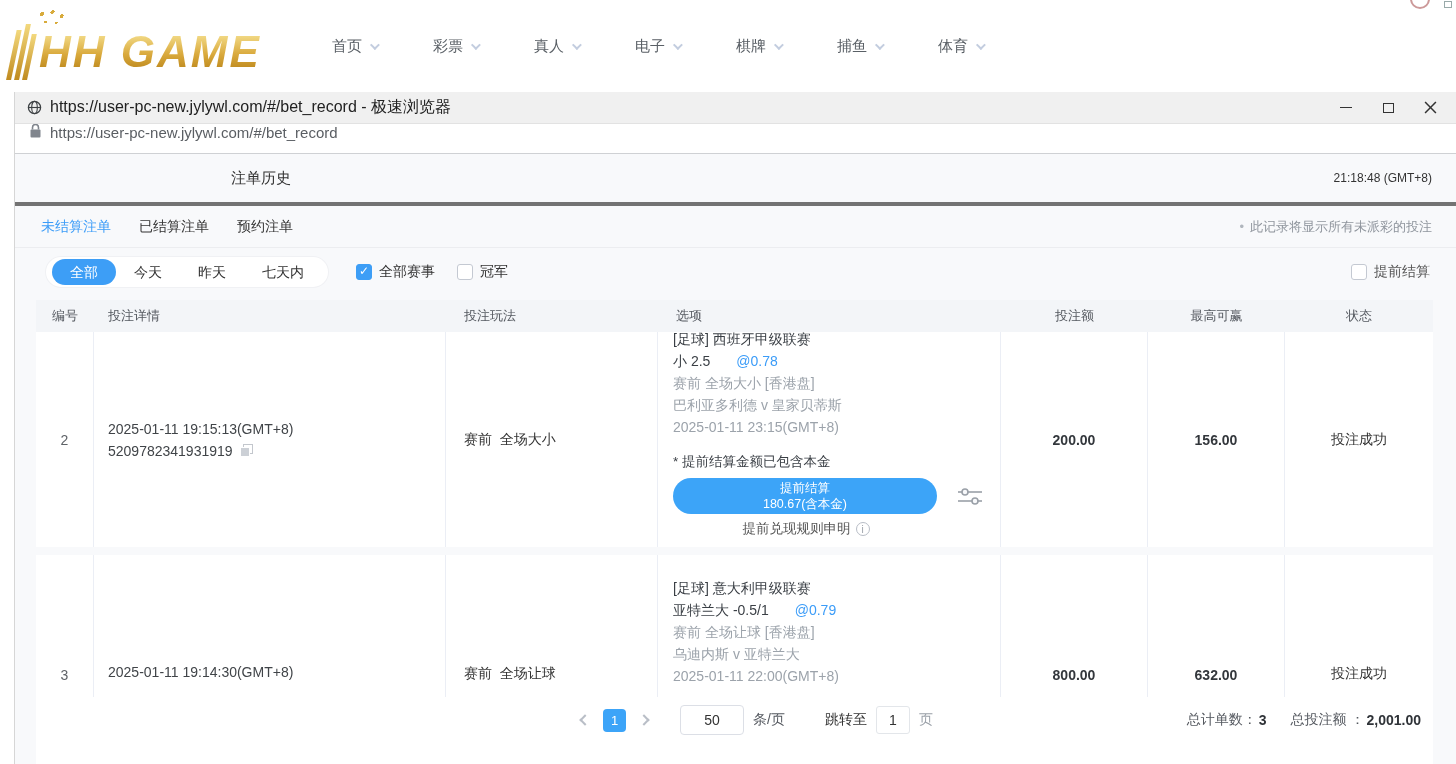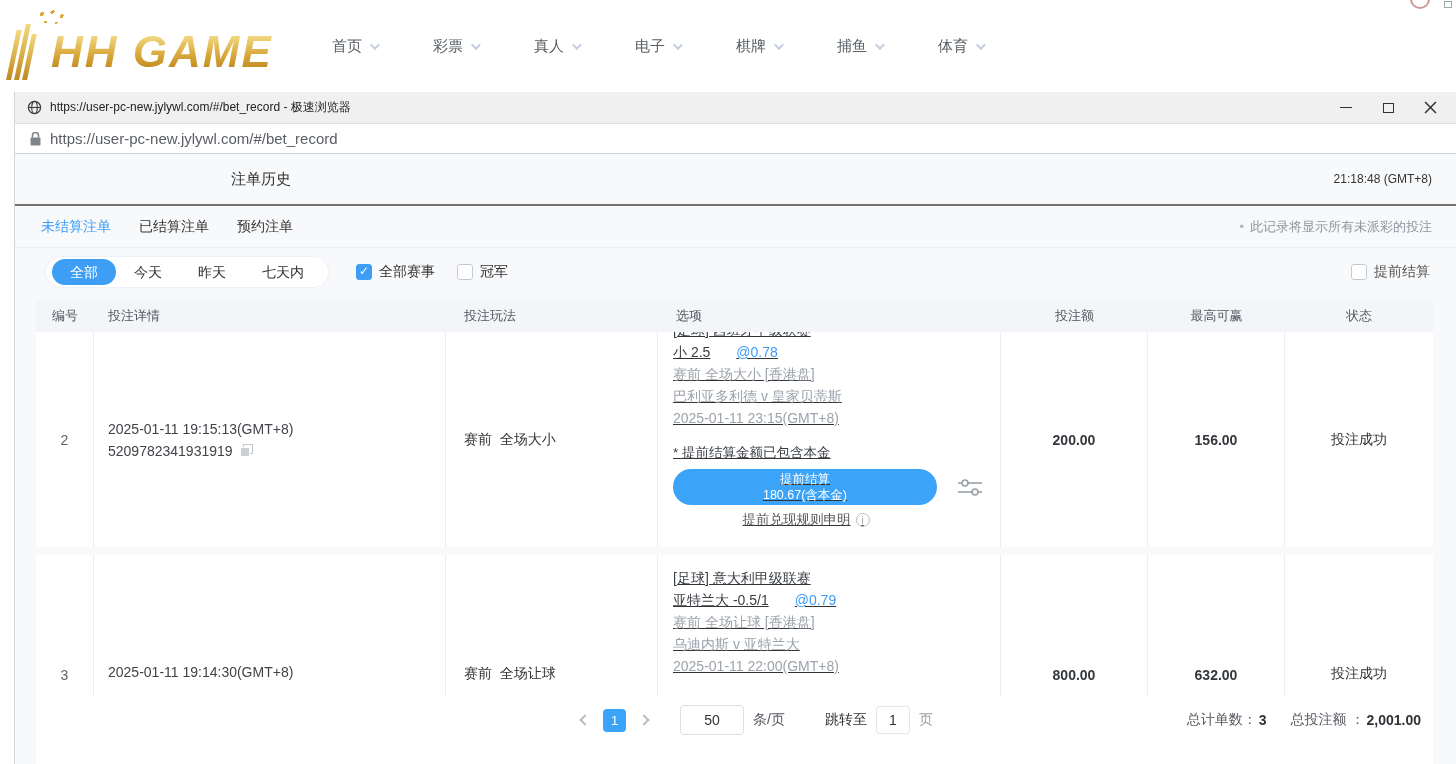--- a/index.html
+++ b/index.html
@@ -11,43 +11,43 @@
   .logo { position:absolute; left:12px; top:24px; height:56px; display:flex; align-items:center; }
   .logo-bars { display:flex; align-items:flex-end; gap:3px; margin-right:6px; transform:skewX(-12deg); position:relative; }
   .logo-bars i { display:block; width:5px; background:linear-gradient(180deg,#f3d97e,#c08a1e); }
   .logo-bars i:nth-child(1){height:50px;} .logo-bars i:nth-child(2){height:56px;} .logo-bars i:nth-child(3){height:46px;}
   .logo-dots { position:absolute; left:18px; top:-14px; width:30px; height:18px;
     background:radial-gradient(circle 2px at 4px 4px,#d8ab3c 98%,transparent), radial-gradient(circle 2px at 14px 2px,#d8ab3c 98%,transparent),
                radial-gradient(circle 2px at 24px 6px,#d8ab3c 98%,transparent), radial-gradient(circle 1.5px at 9px 12px,#d8ab3c 98%,transparent),
                radial-gradient(circle 1.5px at 20px 13px,#d8ab3c 98%,transparent); }
   .logo-text { font-size:44px; font-weight:bold; font-style:italic; letter-spacing:2px;
                background:linear-gradient(180deg,#f6e191 10%,#d9a93c 55%,#b57f15 95%);
-               -webkit-background-clip:text; background-clip:text; color:transparent;margin-left:12px; }
+               -webkit-background-clip:text; background-clip:text; color:transparent; }
   .main-nav { position:absolute; left:332px; top:0; height:92px; display:flex; align-items:center; gap:56px; }
   .nav-item { display:flex; align-items:center; gap:8px; font-size:15px; color:#5a6066; cursor:pointer; }
   .caret { width:7px; height:7px; border-right:2px solid #c3cddf; border-bottom:2px solid #c3cddf; transform:rotate(45deg) translateY(-2px); }
   .corner-ico1 { position:absolute; right:26px; top:-11px; width:20px; height:20px; border:2px solid #c99; border-radius:50%; }
   .corner-ico2 { position:absolute; right:4px; top:1px; width:8px; height:7px; border:1.5px solid #9aa; }
 
   
   .browser { position:absolute; left:14px; top:92px; width:1442px; height:672px; background:#f8f9fb; border-left:1px solid #d6d6d6; }
   .titlebar { height:32px; background:#f0f0f0; border-bottom:1px solid #e2e2e2; display:flex; align-items:center; padding:0 10px; }
   .titlebar .t-ico { margin:0 8px 0 2px; display:flex; }
-  .titlebar .t-text { font-size:12px; color:#222; }
+  .titlebar .t-text { font-size:16px; color:#222; }
   .win-btns { margin-left:auto; display:flex; align-items:center; gap:26px; padding-right:8px; }
   .win-btn { width:16px; height:16px; display:flex; align-items:center; justify-content:center; cursor:pointer; }
   .ico-min { width:12px; height:0; border-top:1.5px solid #333; }
   .ico-max { width:11px; height:10px; border:1.5px solid #333; }
-  .addressbar { height:30px; background:#fff; border-bottom:1px solid #cfd1d4; display:flex; align-items:center; padding:0 12px; }
+  .addressbar { height:30px; background:#fff; border-bottom:1px solid #cfd1d4; display:flex; align-items:flex-start; padding:0 12px; }
   .addressbar .a-ico { margin:0 9px 0 3px; display:flex; }
   .addressbar .a-text { font-size:15px; color:#5a5e63; }
 
   
   .content { height:609px; background:#f8f9fb; position:relative; }
-  .page-head { height:52px; display:flex; align-items:center; padding:0 24px 0 216px; border-bottom:2px solid #737373; }
+  .page-head { height:52px; display:flex; align-items:center; padding:0 24px 0 216px; border-bottom:4px solid #737373; }
   .page-title { font-size:15px; color:#333; }
   .clock { margin-left:auto; font-size:12px; color:#333; }
 
   .tabs-row { height:42px; display:flex; align-items:center; padding:0 24px 0 26px; border-bottom:1px solid #ecedf0; }
   .tab { font-size:14px; color:#333; margin-right:28px; cursor:pointer; }
   .tab.active { color:#3b9cf8; }
   .note { margin-left:auto; font-size:13px; color:#8f959d; display:flex; align-items:center; }
   .note::before { content:"•"; color:#b0b6bd; margin-right:6px; font-size:13px; }
 
   .filter-row { height:48px; display:flex; align-items:center; padding:0 26px 0 31px; }
@@ -72,21 +72,21 @@
   .cell.c { align-items:center; padding-left:0; }
   .row-gap { height:8px; }
   .row-2 { height:215px; } .row-3 { height:142px; }
   .row-3 .cell.low { justify-content:flex-end; padding-bottom:14px; }
   .no-txt { color:#5f6368; }
   .bd-line { color:#404448; line-height:22px; display:flex; align-items:center; }
   .copy-ico { position:relative; width:13px; height:13px; margin-left:7px; display:inline-block; cursor:pointer; }
   .copy-ico::before { content:""; position:absolute; right:0; top:0; width:8px; height:8px; border:1px solid #c3c7cd; }
   .copy-ico::after { content:""; position:absolute; left:0; bottom:0; width:8px; height:8px; background:#ccd0d6; border:1px solid #fff; }
   .play-txt { white-space:pre; color:#333; padding-left:4px; }
-  .opt-cell { padding:0 15px; overflow:hidden; justify-content:flex-start;text-decoration:underline; }
+  .opt-cell { padding:0 15px; overflow:hidden; justify-content:center; }
   .opt-inner-2 { margin-top:-13px; }
   .opt-inner-3 { margin-top:12px; }
   .opt-line { line-height:22px; }
   .opt-dark { color:#3a3f45; }
   .opt-gray { color:#9ca3ab; }
   .odds { color:#3b9cf8; margin-left:26px; }
   .early-note { color:#3a3f45; margin-top:14px; line-height:20px; font-size:13.5px; }
   .early-row { display:flex; align-items:center; margin-top:6px; }
   .early-btn { width:266px; height:36px; border:none; border-radius:18px; background:#3ca4f8; color:#fff; font-size:12.5px;
                line-height:1.3; cursor:pointer; font-family:inherit; text-align:center; }

